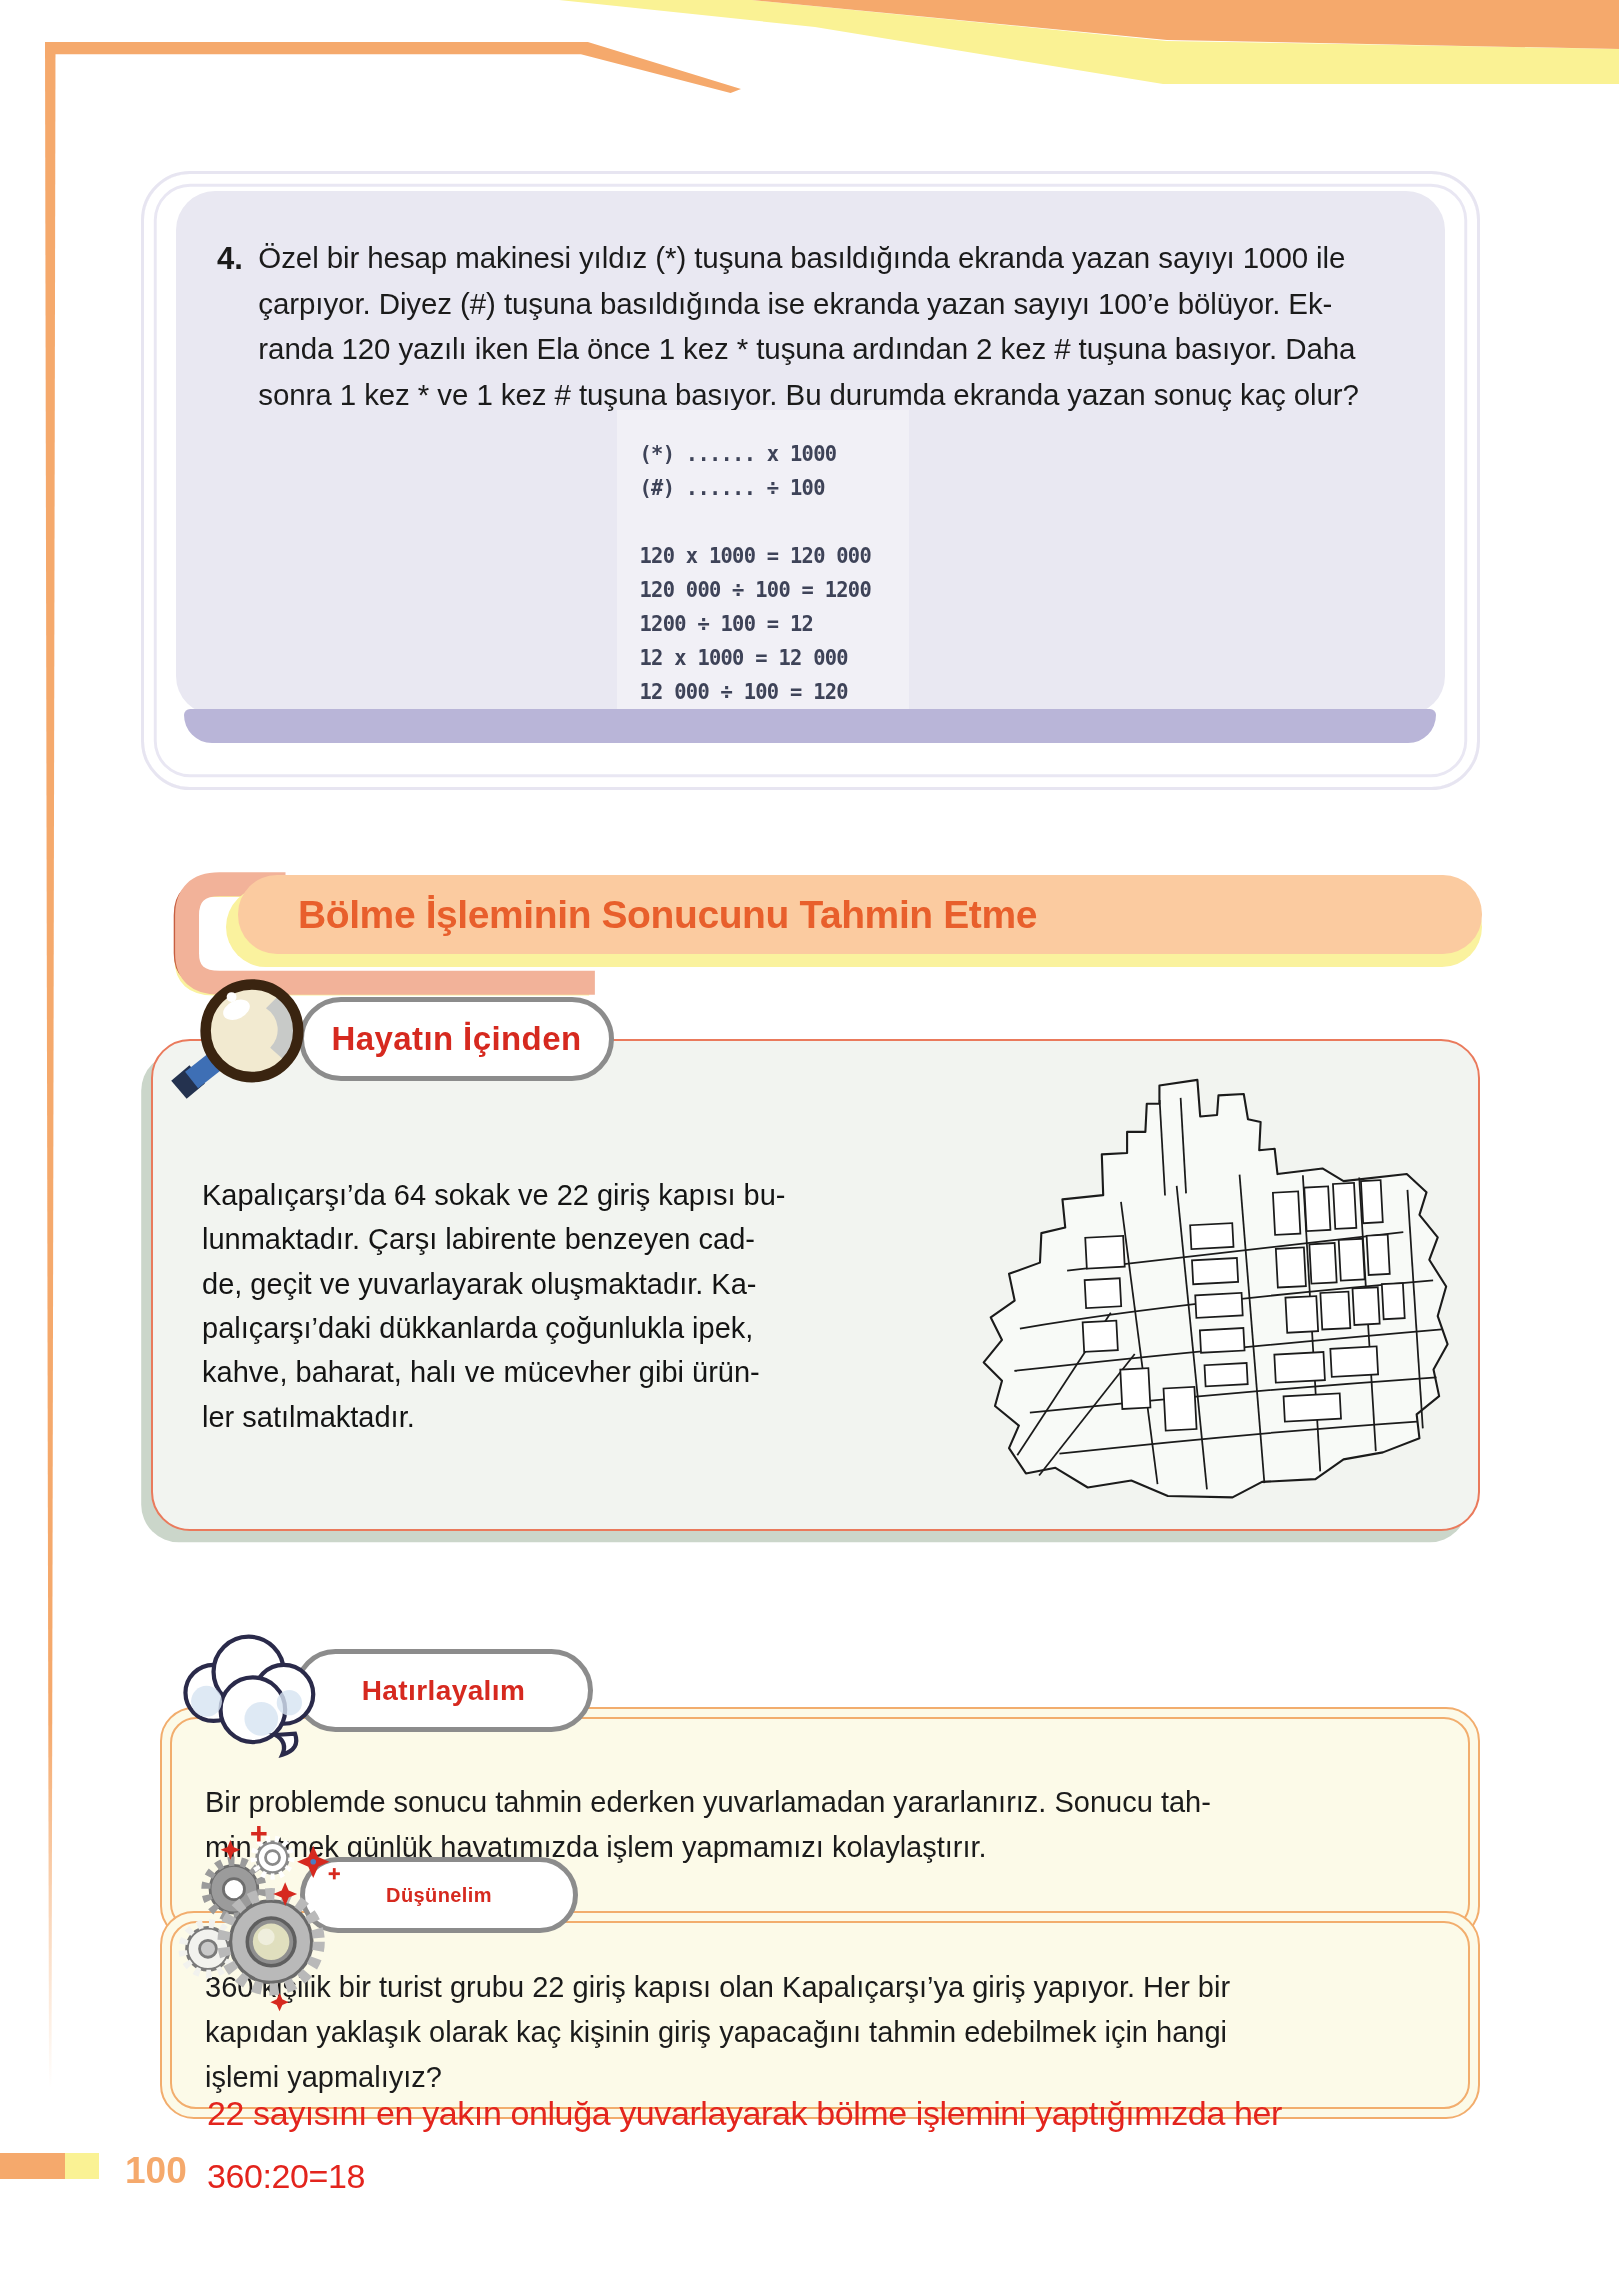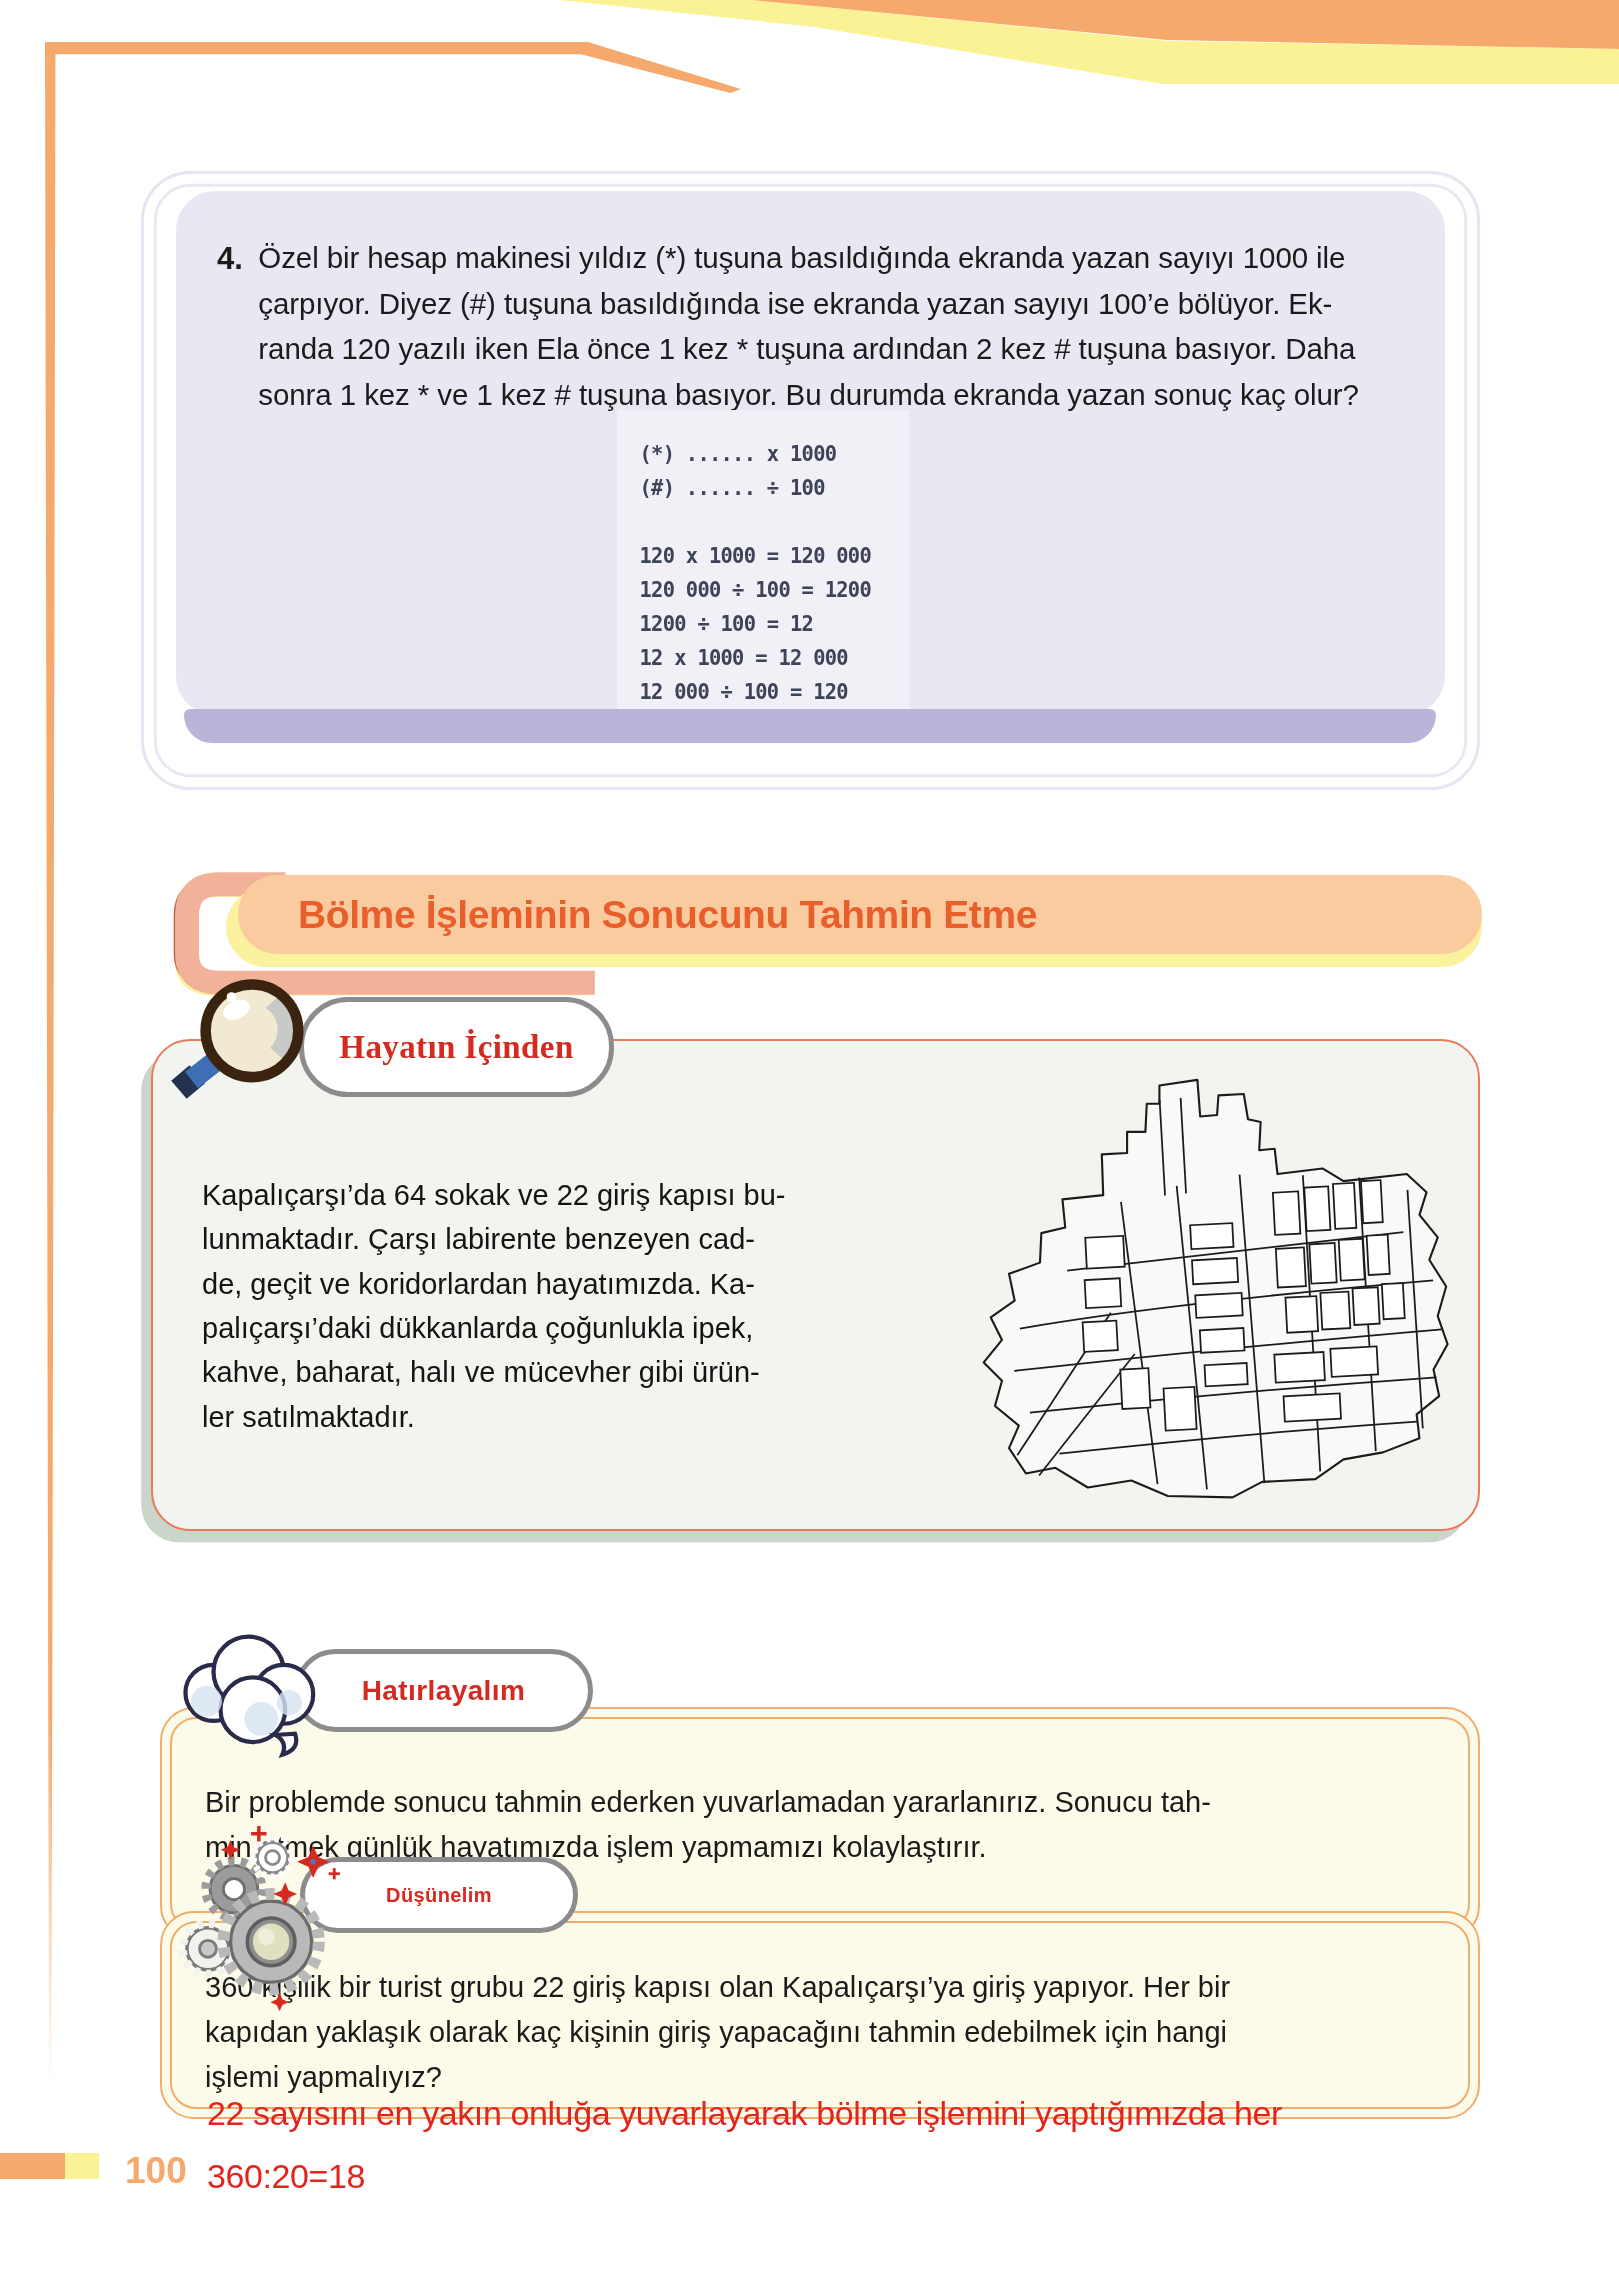--- a/index.html
+++ b/index.html
@@ -51,21 +51,21 @@
 
   
   .pill { background:#ffffff; border:5.6px solid #8C8C8C; border-radius:49px;
     display:flex; align-items:center; justify-content:center; z-index:6; }
   .pill .t { font-weight:bold; color:#D6291F; letter-spacing:0.4px; }
 
   
   .hi-box { left:151px; top:1039px; width:1329px; height:492px;
     background:#F2F4F0; border:2.8px solid #EA7A5C; border-radius:39px;
     box-shadow:-11.2px 12.7px 0 -1.4px #CBD6CA; z-index:2; }
-  .hi-pill { left:299px; top:997px; width:315px; height:100px;font-family:Liberation Serif, serif; }
+  .hi-pill { left:299px; top:997px; width:315px; height:84px; }
   .hi-pill .t { font-size:33px; }
   .hi-par { left:202px; top:1173px; width:735px; font-size:29px;
     line-height:1.53; color:#141414; z-index:3; }
   .magnifier { left:166px; top:969px; width:141px; height:139px; z-index:7; }
   .map-wrap { left:950px; top:1053px; width:506px; height:460px; z-index:3; }
 
   
   .cream-box { background:#FCFAE8; border:2.8px solid #F2AD6D; border-radius:34px; z-index:2; }
   .cream-box::before { content:""; position:absolute; inset:7.7px;
     border:2.1px solid #F2AD6D; border-radius:26px; }
@@ -145,21 +145,21 @@
   <line x1="74" y1="128" x2="82" y2="122" stroke="#24324F" stroke-width="32"></line>
   <circle cx="122" cy="88" r="66" fill="#F2EAD0" stroke="#E9D36B" stroke-width="8"></circle>
   <path d="M158,40 A60,60 0 0 1 168,130 L148,112 A36,36 0 0 0 142,56 Z" fill="#B9BFC6" opacity="0.75"></path>
   <circle cx="122" cy="88" r="66" fill="none" stroke="#3A2410" stroke-width="15"></circle>
   <ellipse cx="100" cy="58" rx="20" ry="13" fill="#ffffff" transform="rotate(-25 100 58)"></ellipse>
   <circle cx="93" cy="40" r="7" fill="#ffffff"></circle>
 </svg>
 <div class="abs hi-par">
   <span class="line">Kapalıçarşı’da 64 sokak ve 22 giriş kapısı bu-</span>
   <span class="line">lunmaktadır. Çarşı labirente benzeyen cad-</span>
-  <span class="line">de, geçit ve koridorlardan hayatımızda. Ka-</span>
+  <span class="line">de, geçit ve yuvarlayarak oluşmaktadır. Ka-</span>
   <span class="line">palıçarşı’daki dükkanlarda çoğunlukla ipek,</span>
   <span class="line">kahve, baharat, halı ve mücevher gibi ürün-</span>
   <span class="line">ler satılmaktadır.</span>
 </div>
 <svg class="abs map-wrap" viewBox="0 0 720 650">
   <g stroke="#1b1b1b" stroke-width="3" fill="#f8faf7" stroke-linejoin="round">
     <path d="M298,44 352,36 356,88 380,86 382,58 418,56 424,92 442,96 440,136 462,134 466,170 530,162 560,180 650,170 678,196 668,228 694,260 682,292 706,330 694,372 708,412 688,448 696,486 664,512 668,546 616,566 560,576 520,604 444,608 402,630 310,628 258,606 196,616 150,588 108,596 84,560 98,528 64,500 74,464 48,438 74,406 58,374 92,350 84,312 128,296 130,254 164,246 160,206 218,200 216,142 252,140 252,110 278,110 280,70 298,70 Z"></path>
   </g>
   <g stroke="#1b1b1b" stroke-width="2.5" fill="none" transform="rotate(-2 380 400)">
     <path d="M310,62 L313,198"></path>

